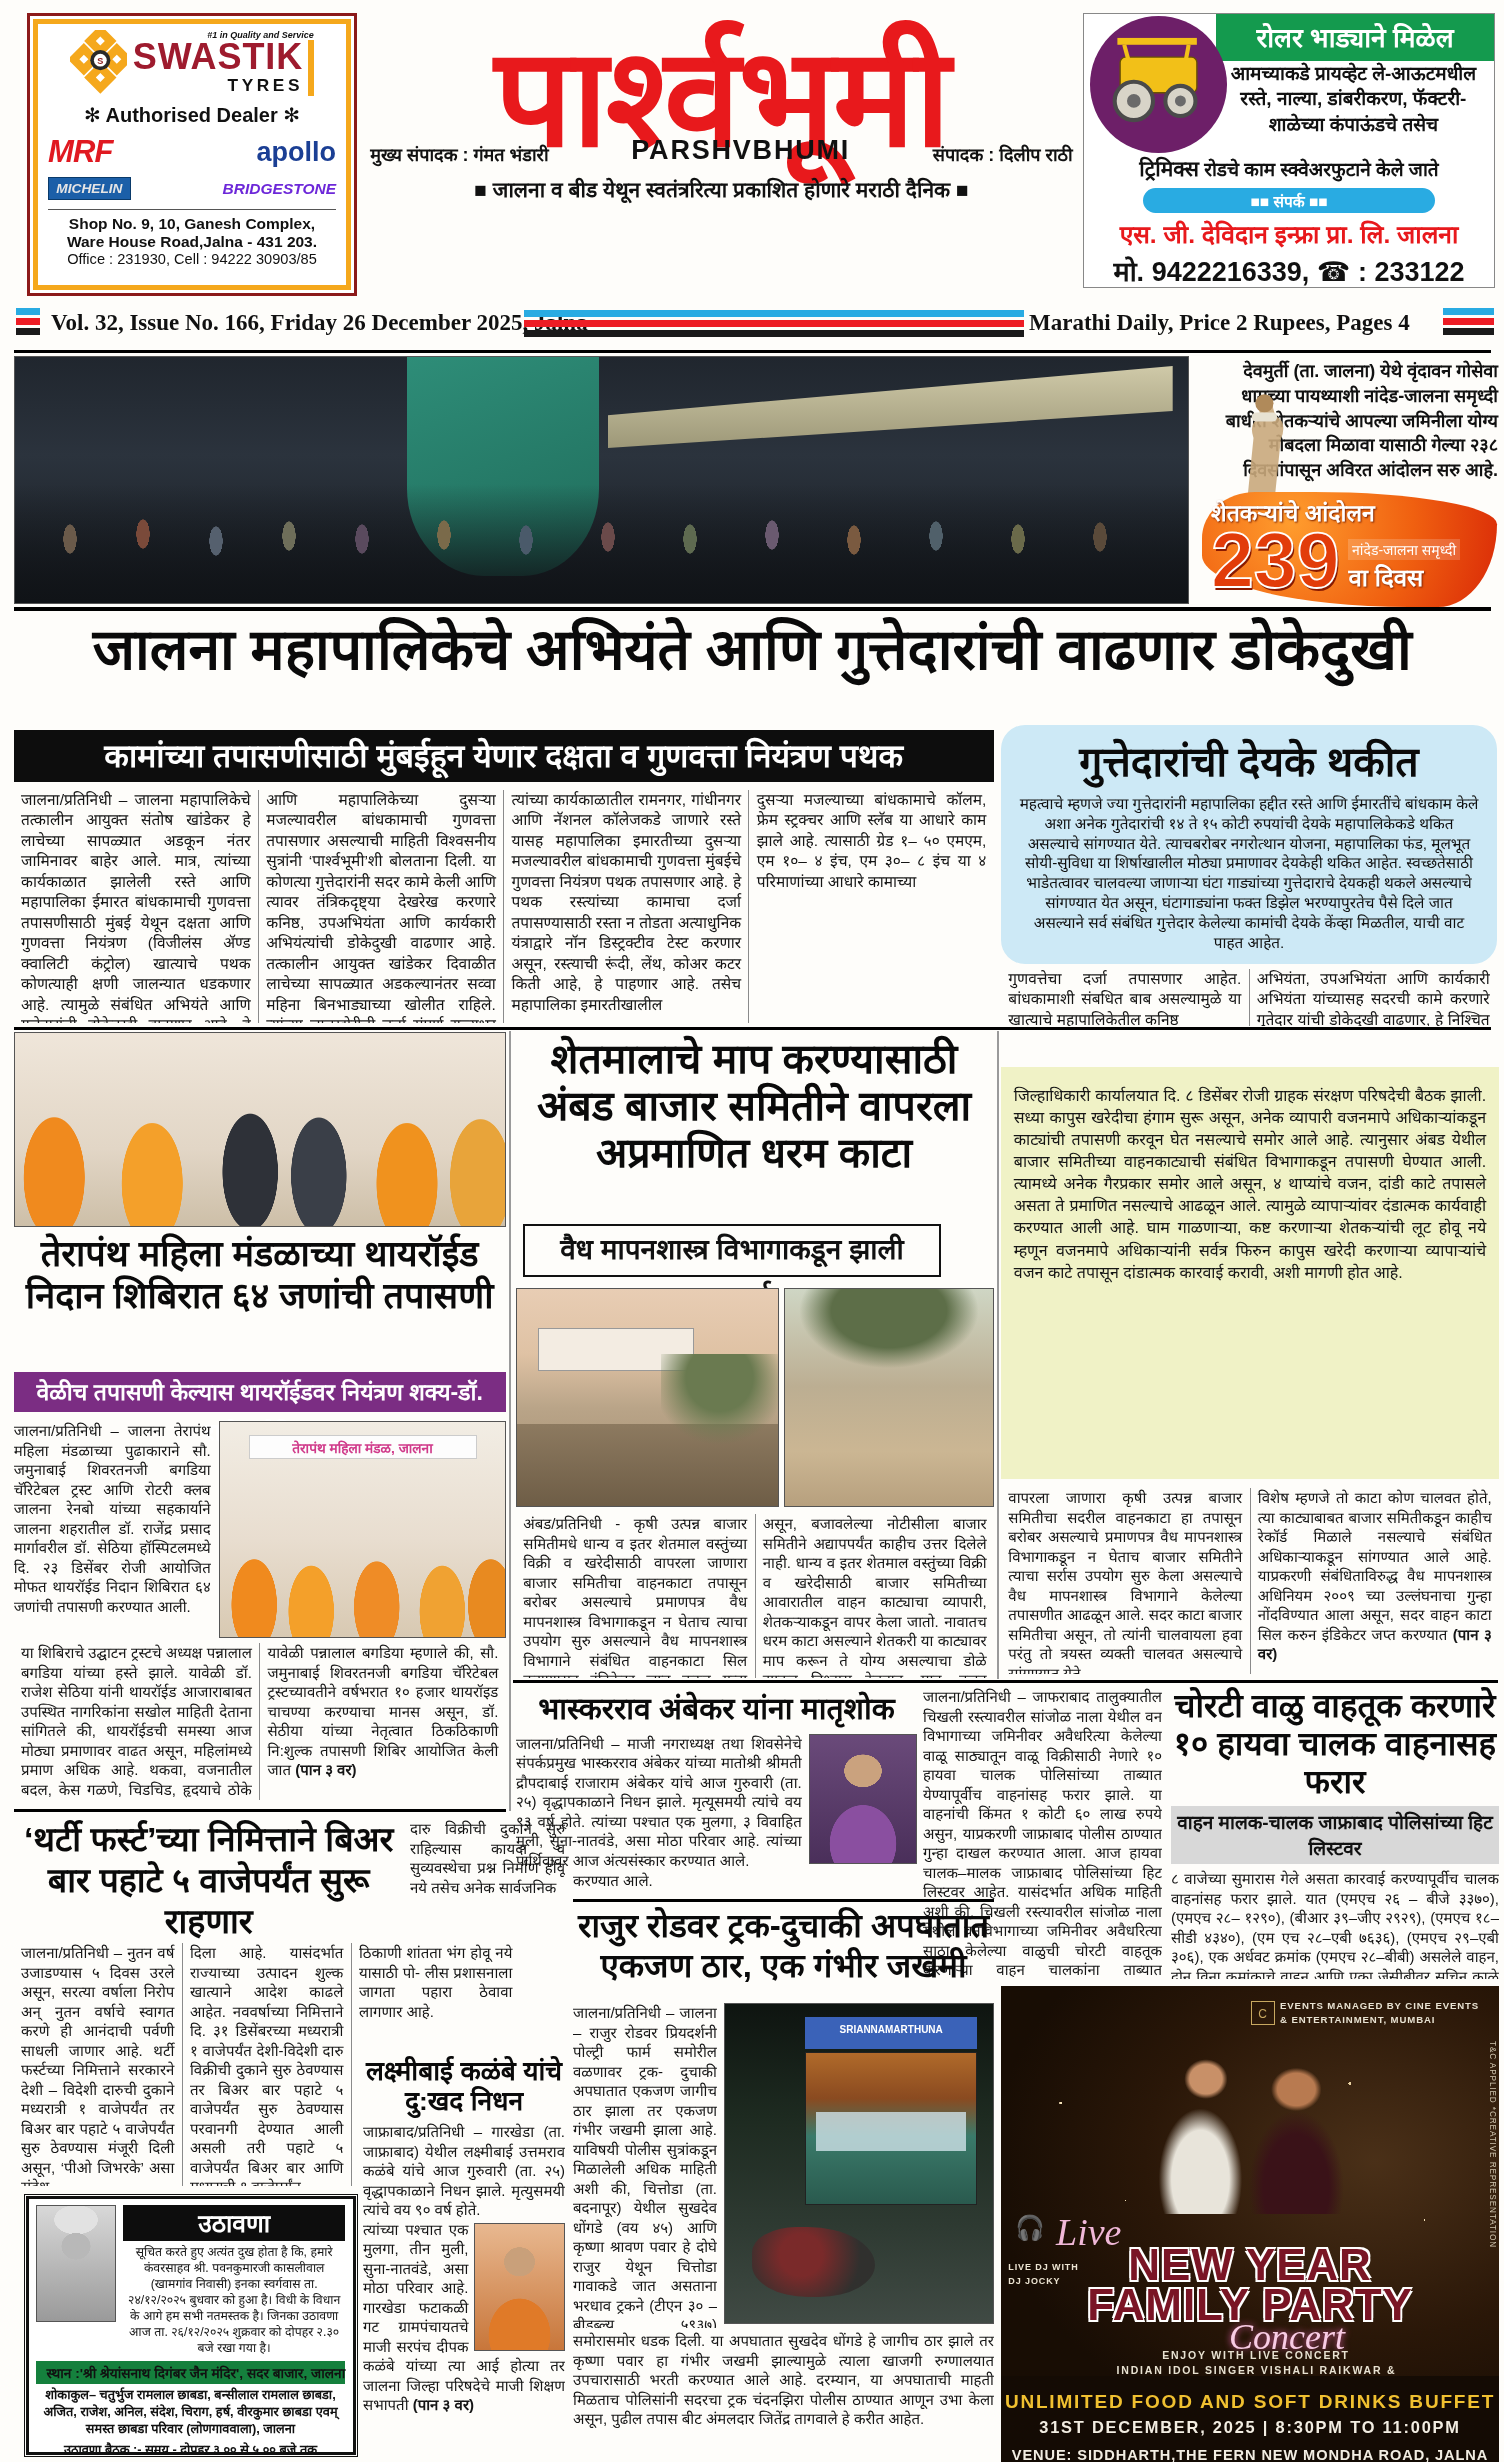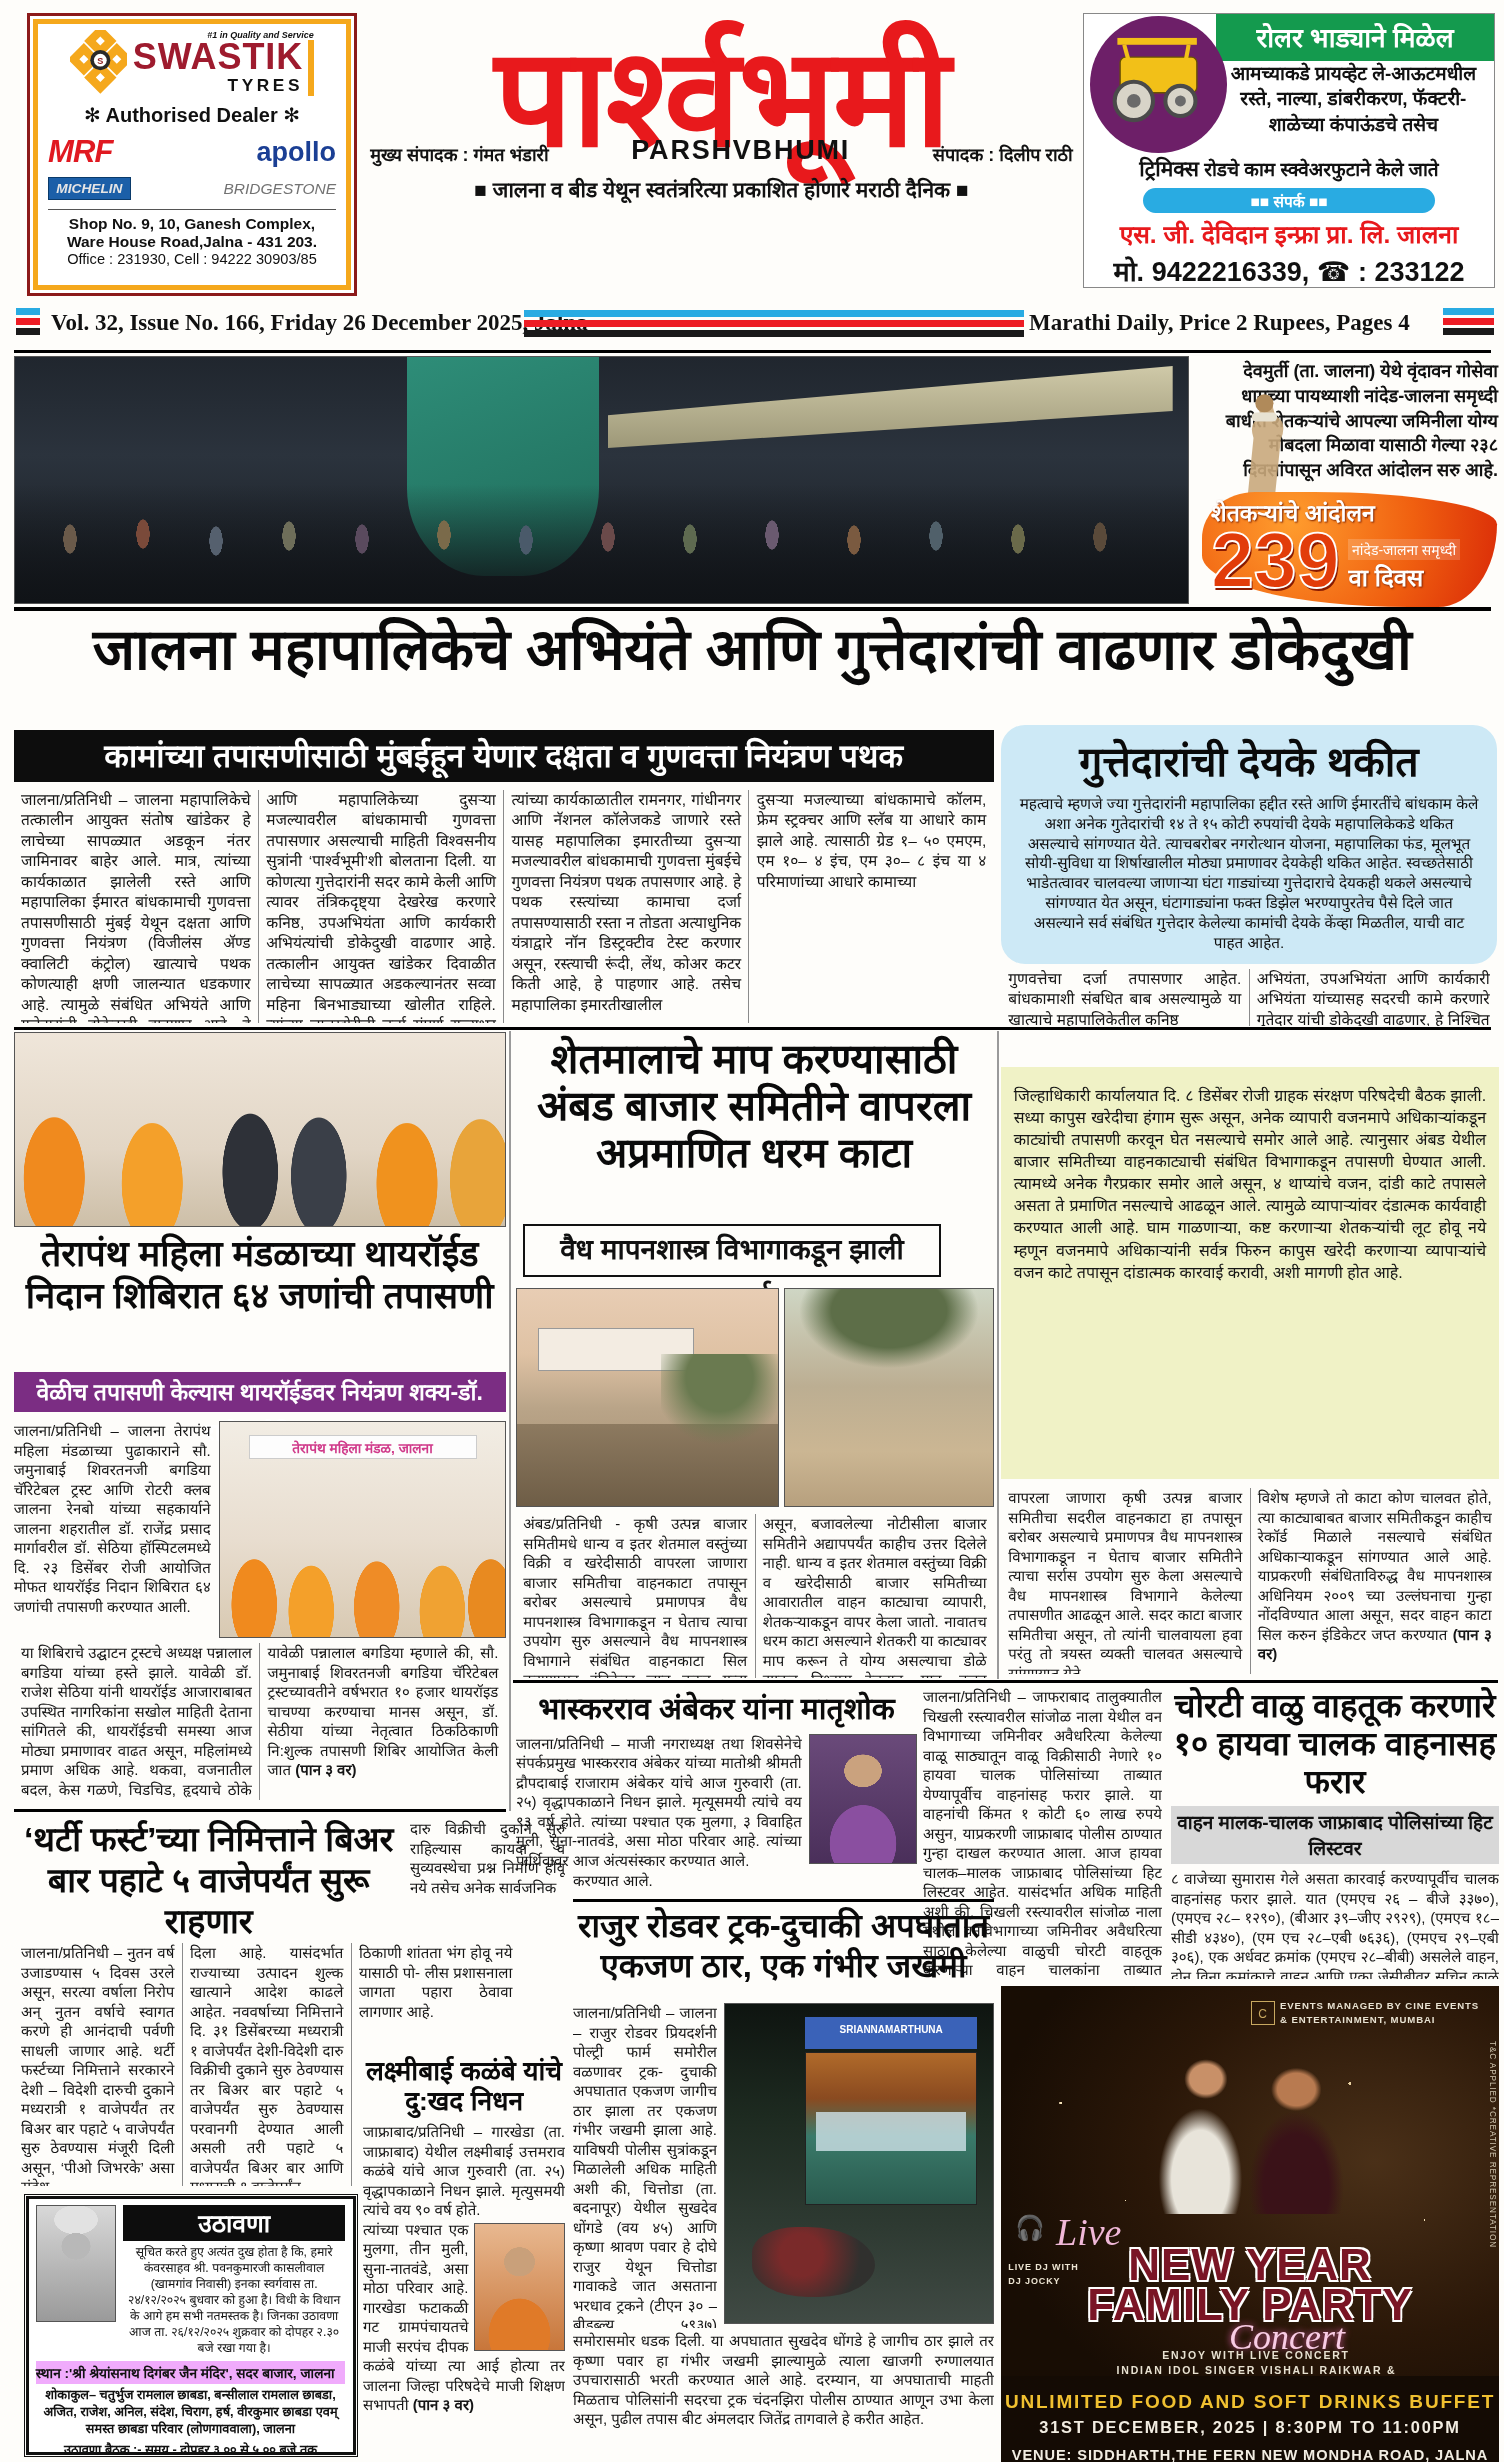--- a/index.html
+++ b/index.html
@@ -45,21 +45,21 @@
         </div>
       </div>
     </div>
     <div style="font-size:20px;font-weight:bold;margin-top:7.3px">✻ Authorised Dealer ✻</div>
     <div style="display:flex;justify-content:space-between;align-items:center;margin-top:7.3px">
       <span style="font-size:31px;font-weight:bold;color:#e01921;font-style:italic;letter-spacing:-0.9px">MRF</span>
       <span style="font-size:27px;font-weight:bold;color:#1b3f94">apollo</span>
     </div>
     <div style="display:flex;justify-content:space-between;align-items:center;margin-top:7.3px">
       <span style="font-size:13.7px;font-weight:bold;font-style:italic;color:#e5e5e5;background:#1b5fa8;padding:2.7px 7.3px;border:0.9px solid #0a3a6a">MICHELIN</span>
-      <span style="font-size:15.5px;font-weight:normal;font-style:italic;color:#737373">BRIDGESTONE</span>
+      <span style="font-size:15.5px;font-weight:bold;font-style:italic;color:#6d28d9">BRIDGESTONE</span>
     </div>
     <div style="border-top:1.8px solid #555;margin-top:9px;padding-top:5.5px">
       <div style="font-size:15.5px;font-weight:bold">Shop No. 9, 10, Ganesh Complex,</div>
       <div style="font-size:15.5px;font-weight:bold">Ware House Road,Jalna - 431 203.</div>
       <div style="font-size:14.6px">Office : 231930, Cell : 94222 30903/85</div>
     </div>
   </div>
 
   <div class="abs" style="left:363px;top:5.5px;width:717px;height:301px;text-align:center">
     <div style="font-size:137px;line-height:1.35;font-weight:bold;color:#e8191c;letter-spacing:-1.8px">पार्श्वभूमी</div>
@@ -271,21 +271,21 @@
     <div style="display:flex;gap:7.3px">
       <div class="photo" style="width:80px;height:117px;flex:0 0 auto;filter:grayscale(1);background:
            radial-gradient(24px 22px at 50% 35%,#b8b8b8 60%,transparent 61%),
            radial-gradient(36px 24px at 50% 12%,#e2e2e2 60%,transparent 61%),
            linear-gradient(180deg,#d8d8d8,#9a9a9a)"></div>
       <div style="flex:1">
         <div style="background:#0d0d0d;color:#fff;font-size:24.6px;font-weight:bold;text-align:center;padding:1.8px 0">उठावणा</div>
         <div class="btc" style="font-size:12.3px;line-height:1.3;text-align:center;margin-top:3.6px">सूचित करते हुए अत्यंत दुख होता है कि, हमारे कंवरसाहव श्री. पवनकुमारजी कासलीवाल (खामगांव निवासी) इनका स्वर्गवास ता. २४/१२/२०२५ बुधवार को हुआ है। विधी के विधान के आगे हम सभी नतमस्तक है। जिनका उठावणा आज ता. २६/१२/२०२५ शुक्रवार को दोपहर २.३० बजे रखा गया है।</div>
       </div>
     </div>
-    <div style="background:#f0abfc;font-size:13.7px;font-weight:bold;text-align:left;margin-top:4.6px;padding:1.8px 0">स्थान :'श्री श्रेयांसनाथ दिगंबर जैन मंदिर', सदर बाजार, जालना</div>
+    <div style="background:#15803d;font-size:13.7px;font-weight:bold;text-align:right;margin-top:4.6px;padding:1.8px 0">स्थान :'श्री श्रेयांसनाथ दिगंबर जैन मंदिर', सदर बाजार, जालना</div>
     <div style="font-size:12.8px;font-weight:bold;text-align:center;margin-top:3.6px;line-height:1.3">शोकाकुल– चतुर्भुज रामलाल छाबडा, बन्सीलाल रामलाल छाबडा, अजित, राजेश, अनिल, संदेश, चिराग, हर्ष, वीरकुमार छाबडा एवम् समस्त छाबडा परिवार (लोणगाववाला), जालना</div>
     <div style="font-size:12.8px;font-weight:bold;text-align:center;margin-top:2.7px">उठावणा बैठक :-  समय - दोपहर ३.०० से ५.०० बजे तक</div>
 
   </div>
 
   <div class="abs" style="left:363px;top:2056px;width:202px;height:401px;overflow:hidden">
     <div class="hl" style="font-size:26.4px;line-height:1.15">लक्ष्मीबाई कळंबे यांचे दु:खद निधन</div>
     <div class="btc" style="margin-top:5.5px">जाफ्राबाद/प्रतिनिधी – गारखेडा (ता. जाफ्राबाद) येथील लक्ष्मीबाई उत्तमराव कळंबे यांचे आज गुरुवारी (ता. २५) वृद्धापकाळाने निधन झाले. मृत्युसमयी त्यांचे वय ९० वर्ष होते.</div>
     <div class="photo" style="float:right;width:91px;height:128px;margin:3.6px 0 3.6px 5.5px;background:
          radial-gradient(25.5px 24px at 50% 30%,#c9a07a 60%,transparent 61%),

